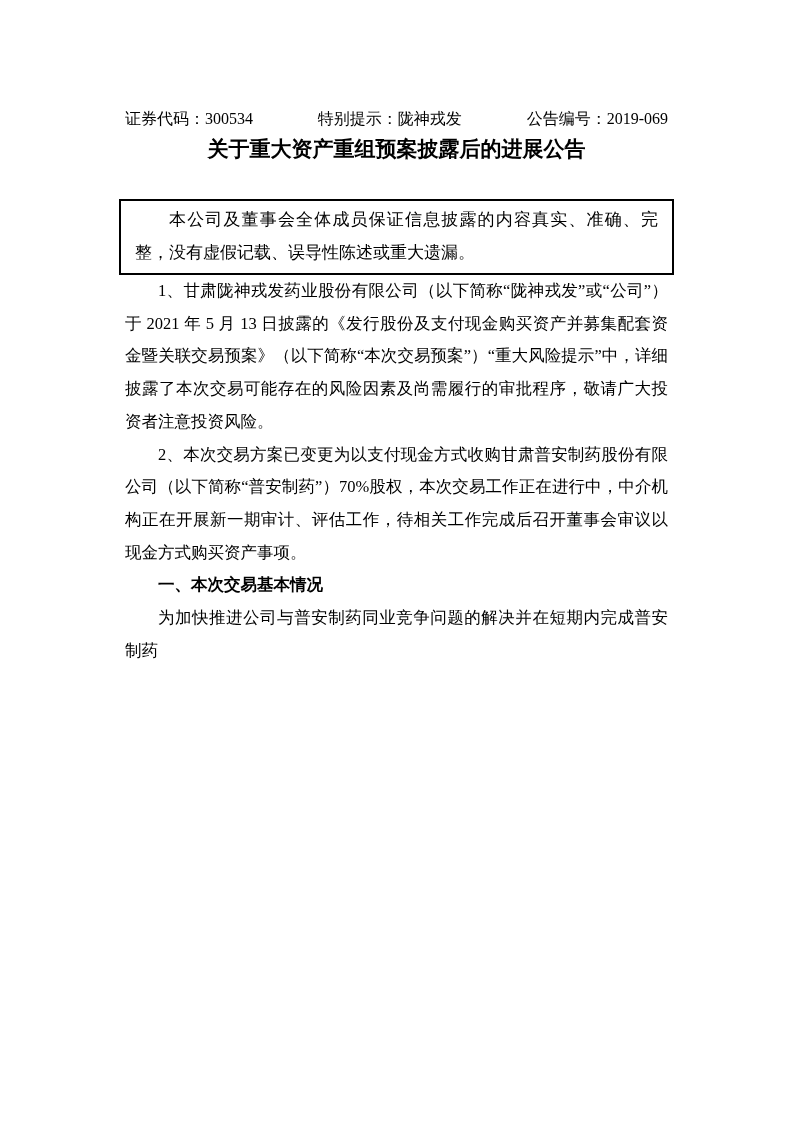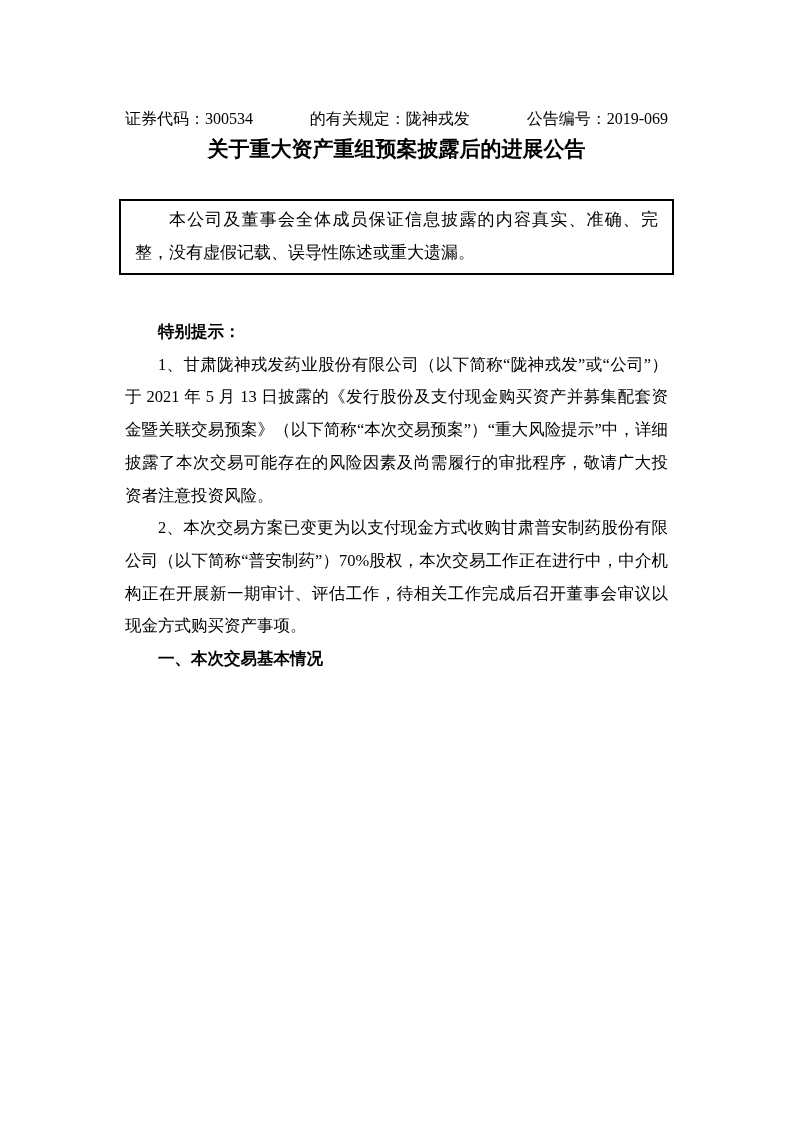--- a/index.html
+++ b/index.html
@@ -64,34 +64,34 @@
     margin-top: 41px;
   }
 </style>
 </head>
 <body>
 
 <div class="page">
 
   <div class="doc-header">
     <span>证券代码：300534</span>
-    <span>的有关规定：陇神戎发</span>
+    <span>特别提示：陇神戎发</span>
     <span>公告编号：2019-069</span>
   </div>
 
   <div class="doc-title">关于重大资产重组预案披露后的进展公告</div>
 
   <div class="statement-box">
     <p>本公司及董事会全体成员保证信息披露的内容真实、准确、完整，没有虚假记载、误导性陈述或重大遗漏。</p>
   </div>
 
-  <p class="para bold notice-heading">特别提示：</p>
 
   <p class="para">1、甘肃陇神戎发药业股份有限公司（以下简称“陇神戎发”或“公司”）于 2021 年 5 月 13 日披露的《发行股份及支付现金购买资产并募集配套资金暨关联交易预案》（以下简称“本次交易预案”）“重大风险提示”中，详细披露了本次交易可能存在的风险因素及尚需履行的审批程序，敬请广大投资者注意投资风险。</p>
 
   <p class="para">2、本次交易方案已变更为以支付现金方式收购甘肃普安制药股份有限公司（以下简称“普安制药”）70%股权，本次交易工作正在进行中，中介机构正在开展新一期审计、评估工作，待相关工作完成后召开董事会审议以现金方式购买资产事项。</p>
 
 
   <p class="para bold">一、本次交易基本情况</p>
 
 
+  <p class="para">为加快推进公司与普安制药同业竞争问题的解决并在短期内完成普安制药</p>
 
 </div>
 
 </body></html>

